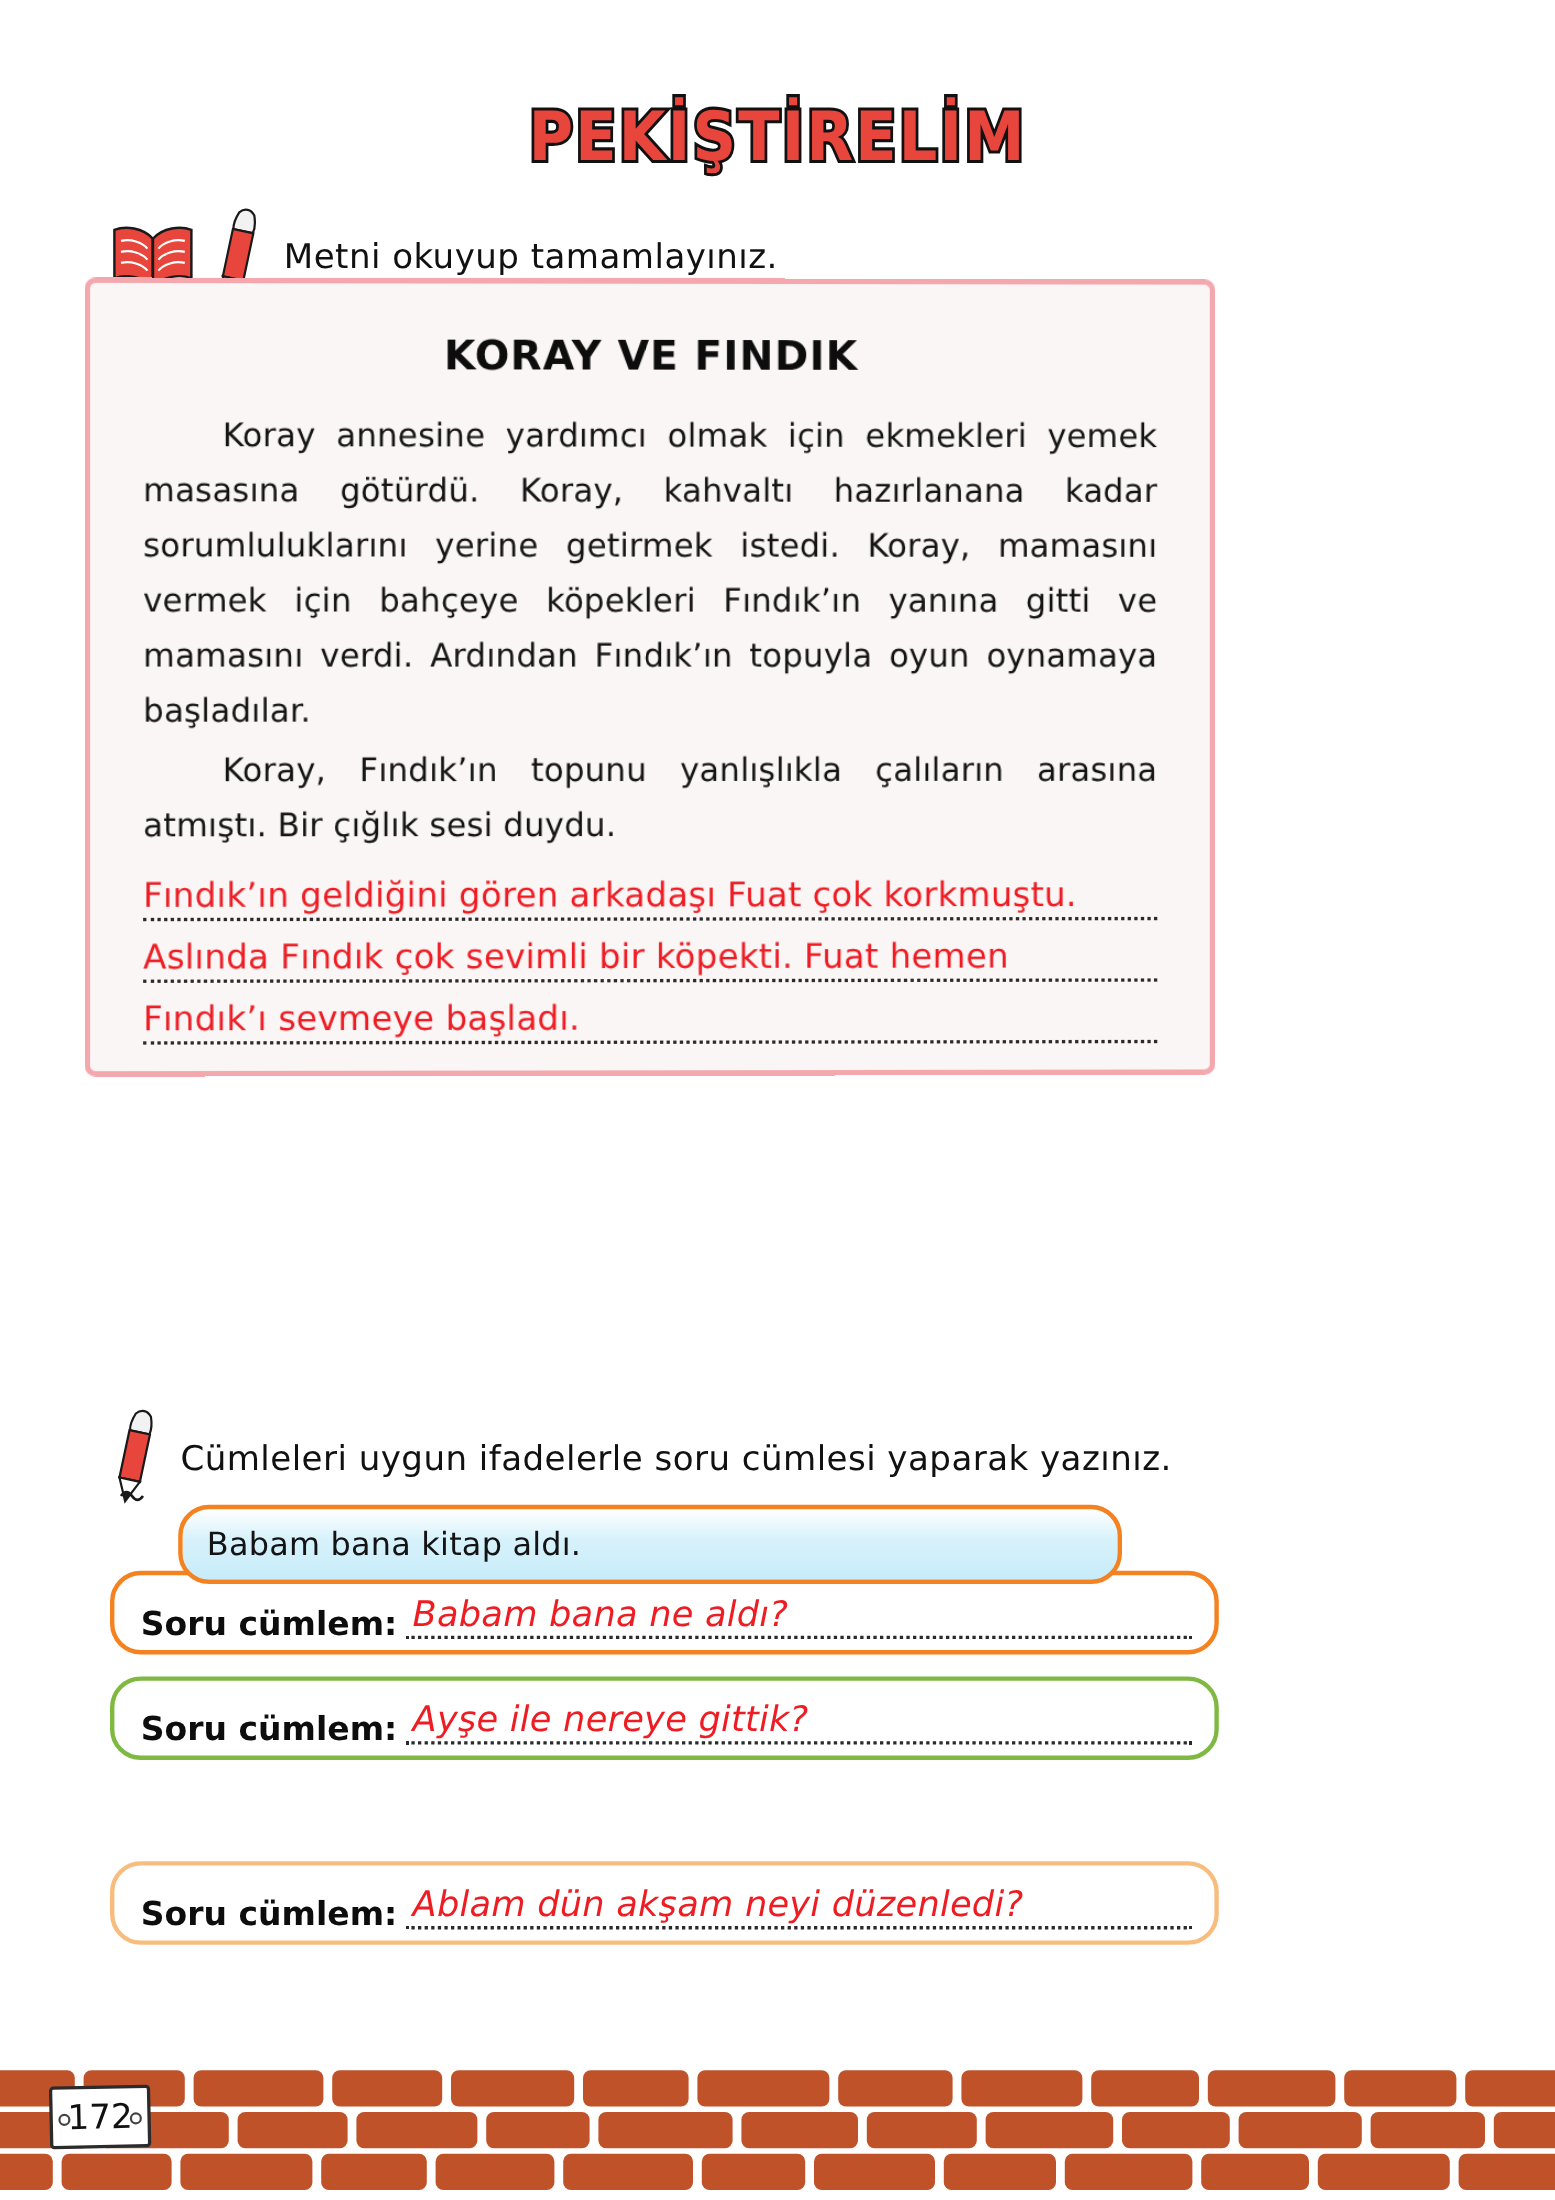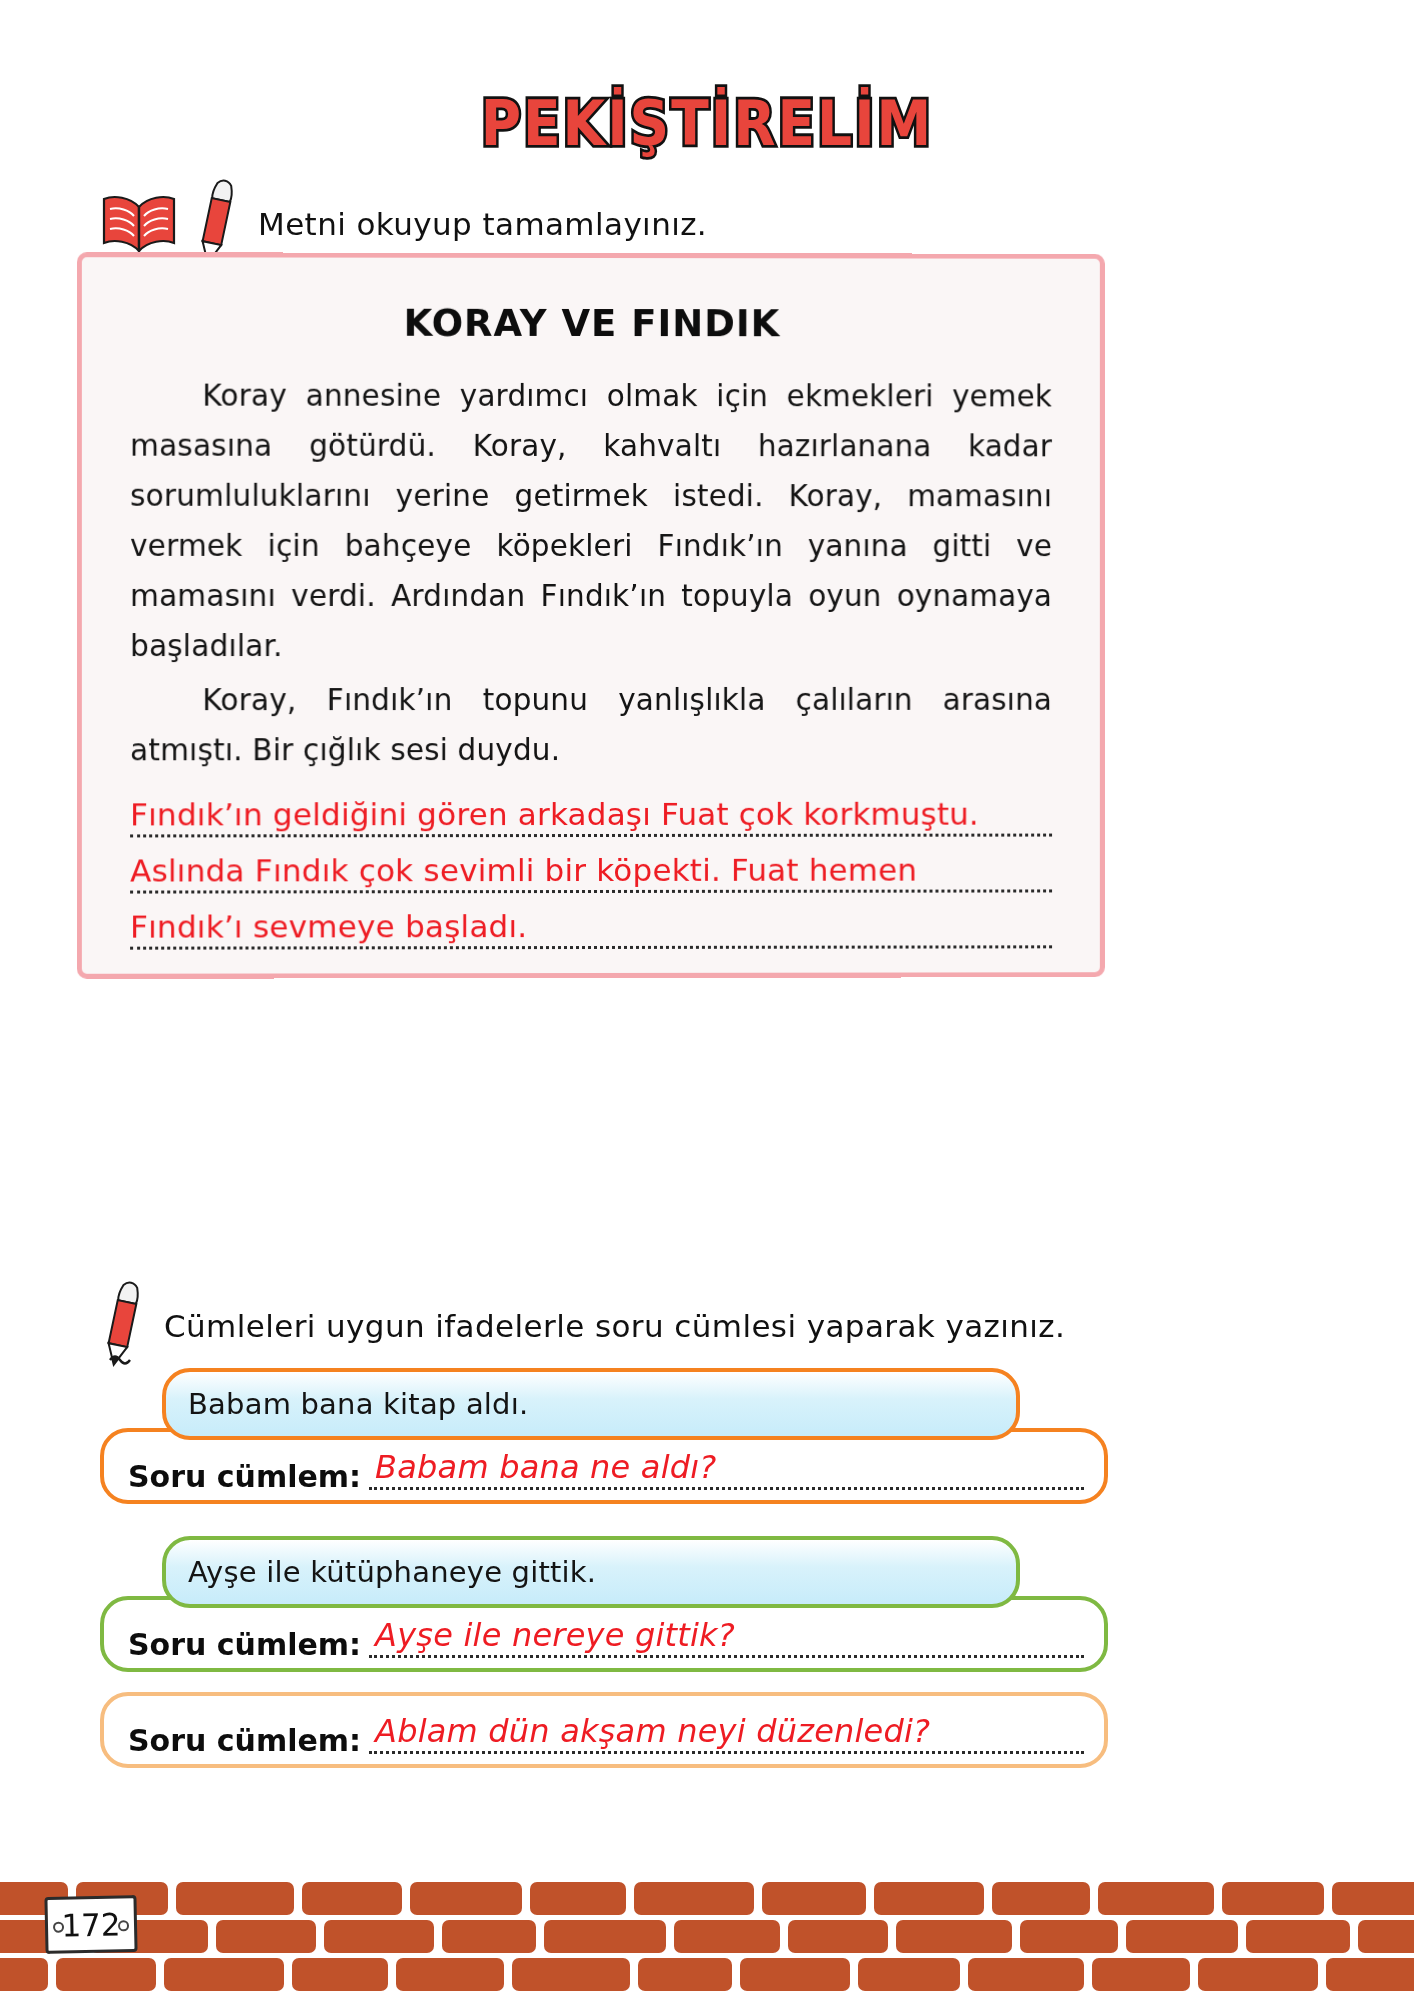--- a/index.html
+++ b/index.html
@@ -40,21 +40,21 @@
     align-items: center;
     gap: 14px;
   }
   .instruction-text {
     font-family: "DejaVu Sans", sans-serif;
     font-size: 31px;
     color: #111111;
     letter-spacing: 0.4px;
     white-space: nowrap;
   }
-  #instr-1 { top: 178px; left: 100px; }
+  #instr-1 { top: 188px; left: 100px; }
   #instr-2 { top: 1280px; left: 98px; }
 
   .icon-book { width: 78px; height: 62px; flex: 0 0 auto; }
   .icon-pencil { width: 52px; height: 92px; flex: 0 0 auto; }
 
   
   .story-card {
     position: absolute;
     top: 253px;
     left: 78px;
@@ -300,23 +300,20 @@
   </div>
   <div class="answer-box" style="border-color: rgb(245, 130, 32);">
     <span class="label">Soru cümlem:</span>
     <span class="writeline">
       <span>Babam bana ne aldı?</span>
     </span>
   </div>
 </div>
 
 <div class="q-group g-green" id="q-group-2">
-  <div class="sentence-box" style="border-color: rgb(127, 185, 66);">
-    <span class="txt">Ayşe ile kütüphaneye gittik.</span>
-  </div>
   <div class="answer-box" style="border-color: rgb(127, 185, 66);">
     <span class="label">Soru cümlem:</span>
     <span class="writeline">
       <span>Ayşe ile nereye gittik?</span>
     </span>
   </div>
 </div>
 
 <div class="q-group g-peach" id="q-group-3">
   <div class="answer-box" style="border-color: rgb(247, 189, 127);">

